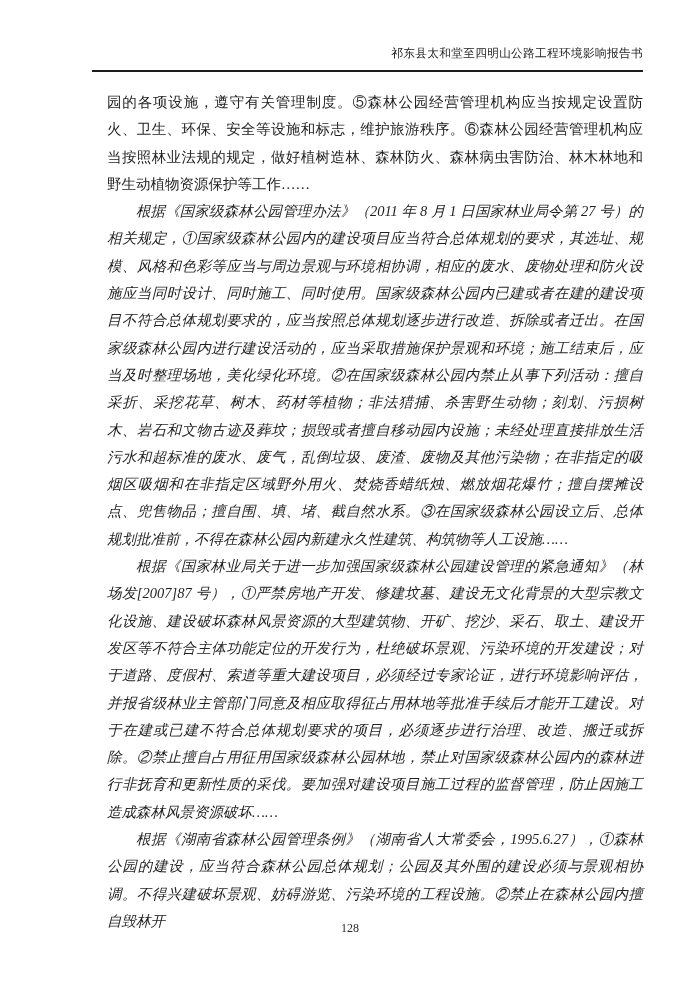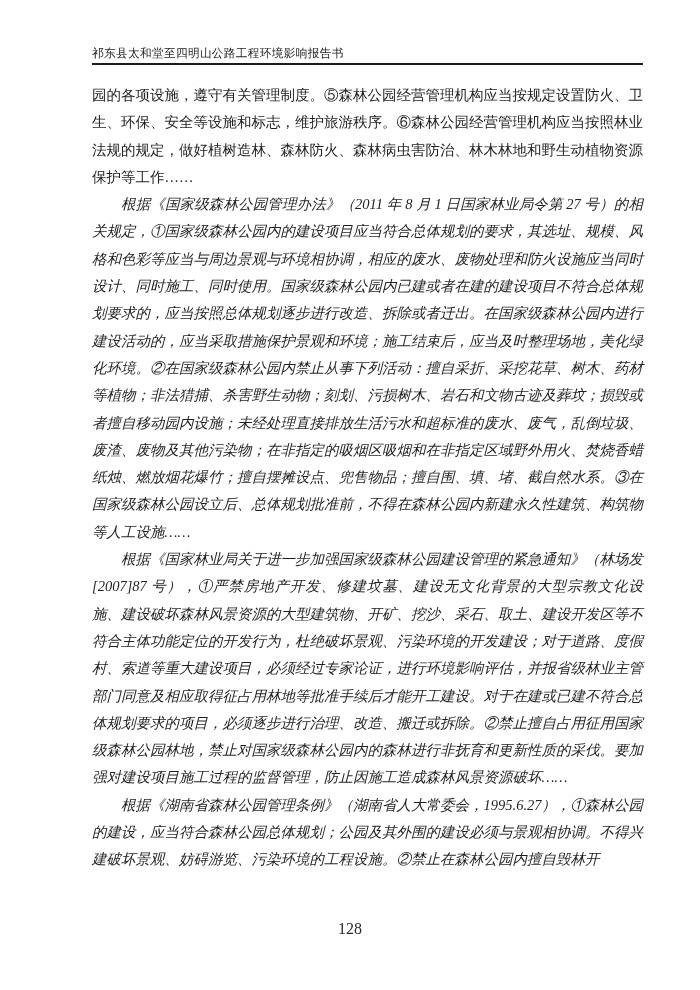--- a/index.html
+++ b/index.html
@@ -19,54 +19,56 @@
   }
   .content {
     position: absolute;
     left: 92px;
     top: 46px;
     width: 551px;
   }
   .header-title {
     font-size: 11.7px;
     line-height: 15px;
-    padding-bottom: 2px;
+    text-align: right;
+    padding-bottom: 9px;
     letter-spacing: 0.3px;
     color: #242424;
     white-space: nowrap;
   }
   .header-rule {
     border: none;
     border-top: 2px solid #1c1c1c;
     margin: 0;
     height: 0;
   }
   .doc-body {
     margin-top: 17px;
     font-size: 14.5px;
     line-height: 27.3px;
     text-align: justify;
     text-justify: inter-ideograph;
     word-break: break-all;
+    margin-left: 15px;
   }
   .doc-body p.para {
     margin: 0;
     padding: 0;
   }
   .doc-body p.para.indent {
     text-indent: 2em;
     font-style: italic;
   }
   .page-number {
     position: absolute;
     left: 0;
     top: 921px;
     width: 100%;
     text-align: center;
-    font-size: 16px;
+    font-size: 12px;
     line-height: 15px;
     color: #2a2a2a;
   }
 </style>
 </head>
 <body>
 
 <div class="page">
   <div class="content">
     <div class="header-title">祁东县太和堂至四明山公路工程环境影响报告书</div>

